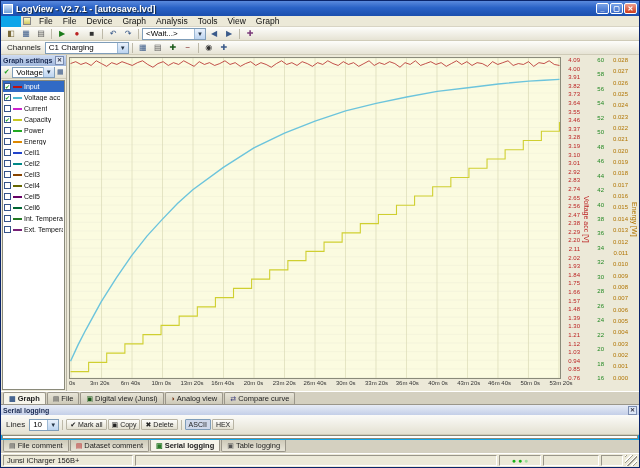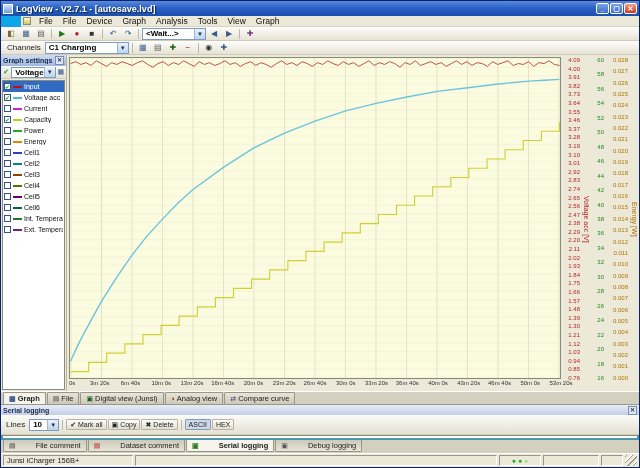--- a/index.html
+++ b/index.html
@@ -15,21 +15,21 @@
   
   .menubar{height:11px;flex:none;background:#ece9d8;display:flex;align-items:center;border-bottom:1px solid #d8d4c4;padding-left:2px;margin-left:20px;}
   .mdi-icon{width:8px;height:8px;background:linear-gradient(#fdfdc8,#cfc760);border:1px solid #888;margin-right:3px;flex:none;}
   .menu-item{padding:0 5px;font-size:8.5px;color:#111;}
   
   .toolbar{height:14px;flex:none;display:flex;align-items:center;gap:1px;background:linear-gradient(#fdfdfb,#e6e3d4);border-bottom:1px solid #cfcbb8;padding:0 3px;}
   .tb-icon{width:14px;height:12px;display:flex;align-items:center;justify-content:center;font-size:8px;border:1px solid transparent;border-radius:1px;}
   .tb-sep{width:1px;height:10px;background:#bdb9a8;margin:0 2px;flex:none;}
   .tb-label{font-size:8px;color:#222;padding:0 3px;}
   .combo{height:12px;background:#fff;border:1px solid #7f9db9;display:flex;align-items:center;font-size:8px;padding-left:3px;}
-  .combo .combo-text{flex:1;white-space:nowrap;overflow:hidden;font-weight:bold;}
+  .combo .combo-text{flex:1;white-space:nowrap;overflow:hidden;}
   .combo .arrow{width:11px;height:10px;flex:none;background:linear-gradient(#e9f1fc,#bcd4f0);border-left:1px solid #9db9d5;display:flex;align-items:center;justify-content:center;font-size:6px;color:#234;}
   
   .main{height:336px;flex:none;display:flex;background:#ece9d8;}
   .leftpanel{width:66px;flex:none;display:flex;flex-direction:column;border-right:1px solid #b8b4a4;}
   .lp-header{height:11px;flex:none;background:linear-gradient(#cfdcf2,#9fb6dc);display:flex;align-items:center;font-size:7px;font-weight:bold;color:#1a2a52;padding:0 2px;}
   .lp-header .lp-title{flex:1;white-space:nowrap;overflow:hidden;}
   .panel-close{width:9px;height:9px;flex:none;border:1px solid #7a8cb0;background:#dce6f6;color:#334;font-size:6px;line-height:7px;text-align:center;}
   .lp-toolbar{height:13px;flex:none;display:flex;align-items:center;gap:1px;padding:0 1px;background:linear-gradient(#fbfbf8,#e4e1d2);border-bottom:1px solid #cfcbb8;}
   .lp-icon{width:11px;height:11px;display:flex;align-items:center;justify-content:center;font-size:7px;}
   .lp-list{flex:1;background:#fff;border:1px solid #8a8a7a;margin:1px;overflow:hidden;}
@@ -60,21 +60,21 @@
   
   .serial{height:36px;flex:none;display:flex;flex-direction:column;border-top:1px solid #9a968a;}
   .serial-header{height:10px;flex:none;display:flex;align-items:center;background:linear-gradient(#e7ecf7,#c4cfe8);font-size:7px;font-weight:bold;color:#1a2a52;padding:0 2px;}
   .serial-header .sp-title{flex:1;}
   .serial-toolbar{height:20px;flex:none;display:flex;align-items:center;gap:1px;background:linear-gradient(#fbfbf8,#e4e1d2);border-bottom:1px solid #cfcbb8;padding:0 2px;}
   .sbtn{height:11px;display:flex;align-items:center;gap:2px;padding:0 3px;font-size:7px;border:1px solid #b8b4a4;border-radius:1px;background:linear-gradient(#fdfdfb,#e2dfd0);color:#222;}
   .sbtn.active{background:#cfd8ea;border-color:#7f9db9;}
   .serial-body{flex:1;background:#fff;border:1px solid #8a8a7a;margin:0 1px 1px 1px;}
   
   .bottomtabs{height:13px;flex:none;display:flex;align-items:flex-start;gap:1px;background:#d4d0c0;padding:0 2px;}
-  .btab{height:12px;display:flex;align-items:center;gap:20px;padding:0 5px;font-size:7.5px;background:linear-gradient(#cdc9b8,#e8e5d8);border:1px solid #9a968a;border-top:none;border-radius:0 0 2px 2px;color:#222;}
+  .btab{height:12px;display:flex;align-items:center;gap:2px;padding:0 5px;font-size:7.5px;background:linear-gradient(#cdc9b8,#e8e5d8);border:1px solid #9a968a;border-top:none;border-radius:0 0 2px 2px;color:#222;}
   .btab.active{background:#f6f4ea;font-weight:bold;}
   .btab .glyph{font-size:7px;}
   
   .statusbar{height:14px;flex:none;display:flex;align-items:stretch;gap:2px;background:#ece9d8;padding:1px 2px;border-top:1px solid #fff;}
   .sb-seg{border:1px solid;border-color:#9a968a #fff #fff #9a968a;font-size:7.5px;display:flex;align-items:center;padding:0 3px;color:#222;white-space:nowrap;overflow:hidden;}
   .sb-device{width:130px;flex:none;}
   .sb-fill{flex:1;}
   .sb-leds{width:42px;flex:none;gap:2px;justify-content:center;}
   .sb-led{font-size:7px;line-height:1;}
   .sb-small{width:56px;flex:none;}
@@ -484,21 +484,21 @@
       <span class="btab">
         <span class="glyph" style="color: rgb(187, 51, 51);">▤</span>
         <span>Dataset comment</span>
       </span>
       <span class="btab active">
         <span class="glyph" style="color: rgb(42, 122, 42);">▣</span>
         <span>Serial logging</span>
       </span>
       <span class="btab">
         <span class="glyph" style="color: rgb(85, 85, 85);">▣</span>
-        <span>Debug logging</span>
+        <span>Table logging</span>
       </span>
     </div>
 
   <div class="statusbar">
     <div class="sb-seg sb-device">Junsi iCharger 156B+</div>
     <div class="sb-seg sb-fill"></div>
     <div class="sb-seg sb-leds" id="sbLeds" style="display: flex;">
         <span class="sb-led" style="color: rgb(24, 178, 24);">●</span>
         <span class="sb-led" style="color: rgb(24, 178, 24);">●</span>
         <span class="sb-led" style="color: rgb(154, 223, 154);">●</span>

